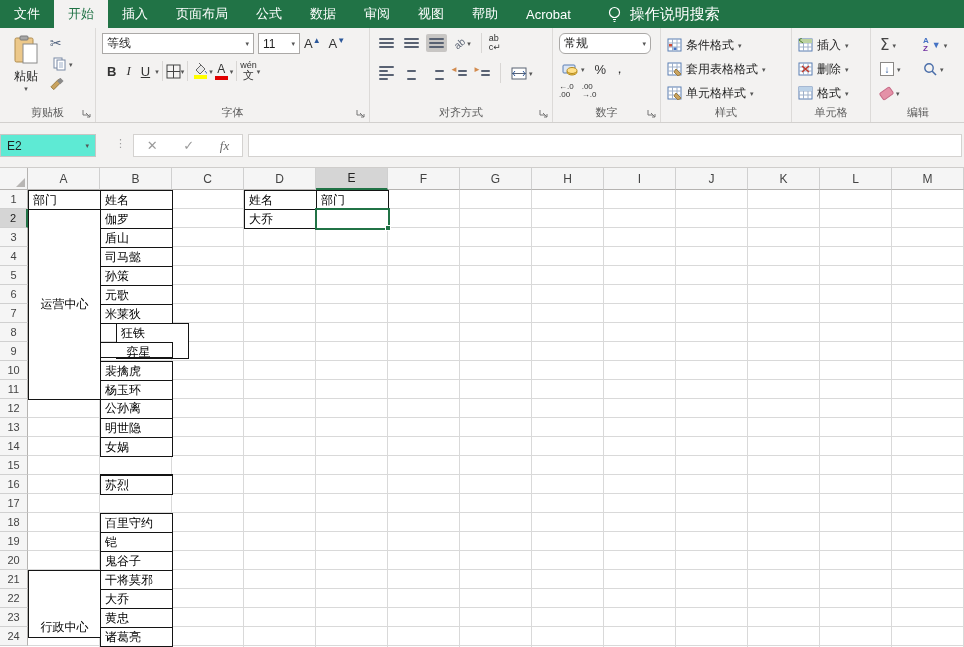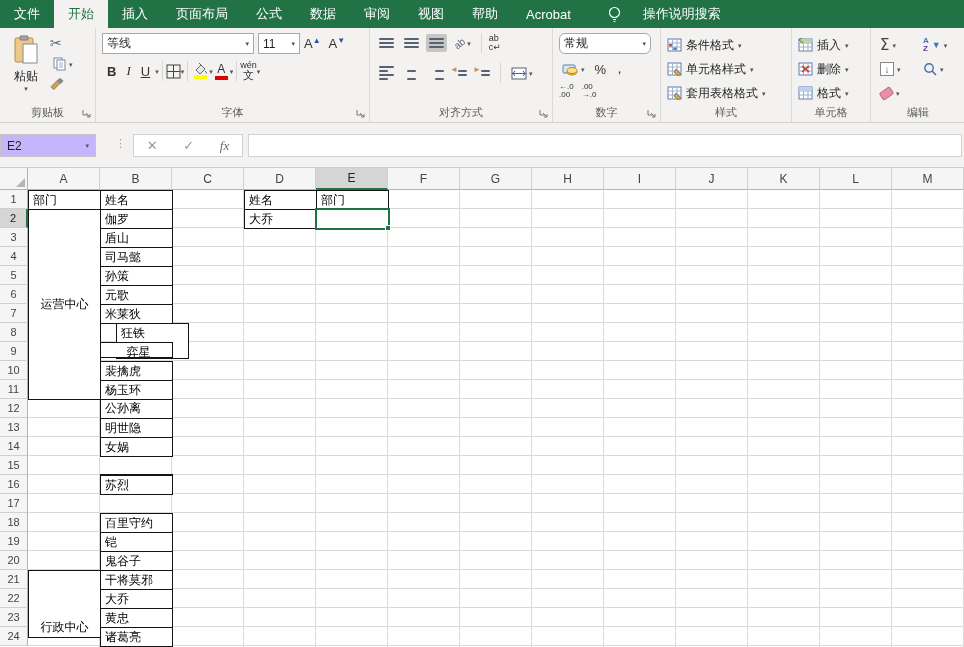--- a/index.html
+++ b/index.html
@@ -3,21 +3,21 @@
 <meta charset="utf-8">
 <style>
   *{margin:0;padding:0;box-sizing:border-box;}
   html,body{width:964px;height:647px;overflow:hidden;}
   body{font-family:"Liberation Sans","DejaVu Sans",sans-serif;background:#fff;position:relative;}
 
   
   #tabbar{position:absolute;left:0;top:0;width:964px;height:28px;background:#217346;display:flex;align-items:stretch;}
   .tab{display:flex;align-items:center;padding:0 14px;color:#fff;font-size:13px;cursor:default;white-space:nowrap;}
   .tab.active{background:#f3f2f1;color:#217346;}
-  #searchbox{display:flex;align-items:center;gap:21px;color:#fff;font-size:13px;margin-left:22px;}
+  #searchbox{display:flex;align-items:center;gap:8px;color:#fff;font-size:15px;margin-left:22px;}
 
   
   #ribbon{position:absolute;left:0;top:28px;width:964px;height:95px;background:#f3f2f1;border-bottom:1px solid #d2d0ce;display:flex;}
   .group{position:relative;height:100%;border-right:1px solid #dcdad8;flex:none;}
   .group-label{position:absolute;bottom:2px;left:0;right:0;text-align:center;font-size:11px;color:#5b5b5b;}
   .launcher{position:absolute;bottom:3px;right:3px;width:11px;height:11px;}
   .gc{padding:5px 4px 18px 6px;height:100%;}
   .row{display:flex;align-items:center;}
   .chv{font-size:7px;color:#555;line-height:1;}
   .rbtn{display:flex;align-items:center;gap:3px;padding:1px 3px;font-size:12px;color:#262626;white-space:nowrap;}
@@ -77,21 +77,21 @@
   .sigma{font-size:15px;color:#444;font-family:"DejaVu Sans",sans-serif;}
   .sortAZ{display:flex;flex-direction:column;line-height:1;font-size:8px;font-weight:bold;}
   .sortAZ .a{color:#4472c4;}
   .sortAZ .z{color:#7030a0;}
   .funnel{color:#4472c4;font-size:9px;}
   .fillicon{width:14px;height:14px;border:1px solid #8a8886;background:#fff;display:flex;align-items:center;justify-content:center;color:#2b579a;font-size:10px;font-weight:bold;}
   .eraser{width:13px;height:9px;background:#e491a7;border-radius:2px;transform:rotate(-35deg);border:1px solid #c76a86;}
 
   
   #formulabar{position:absolute;left:0;top:123px;width:964px;height:45px;background:#f3f2f1;border-bottom:1px solid #cfcdcb;}
-  #namebox{position:absolute;left:0;top:11px;width:96px;height:23px;background:#c4b5fd;border:1px solid #c8c6c4;display:flex;align-items:center;font-size:12px;color:#1f1f1f;padding:0 6px;justify-content:space-between;}
+  #namebox{position:absolute;left:0;top:11px;width:96px;height:23px;background:#5eead4;border:1px solid #c8c6c4;display:flex;align-items:center;font-size:12px;color:#1f1f1f;padding:0 6px;justify-content:space-between;}
   #fb-dots{position:absolute;left:115px;top:14px;color:#a0a0a0;font-size:11px;letter-spacing:0;}
   #fxbox{position:absolute;left:133px;top:11px;width:110px;height:23px;background:#fff;border:1px solid #d4d2d0;display:flex;align-items:center;justify-content:space-around;font-size:13px;color:#9a9a9a;}
   #fxbox .fx{font-family:"Liberation Serif",serif;font-style:italic;color:#6a6a6a;}
   #formula-input{position:absolute;left:248px;top:11px;right:2px;height:23px;background:#fff;border:1px solid #d4d2d0;font-size:12px;padding:0 5px;display:flex;align-items:center;color:#000;}
 
   
   #sheet{position:absolute;left:0;top:168px;width:964px;height:479px;background:#fff;}
   #corner{position:absolute;left:0;top:0;width:28px;height:22px;background:#f5f5f5;border-right:1px solid #b5b3b1;border-bottom:1px solid #b5b3b1;}
   #corner .tri{position:absolute;right:2px;bottom:2px;width:0;height:0;border-left:9px solid transparent;border-bottom:9px solid #b8b6b4;}
   #colheaders{position:absolute;left:28px;top:0;right:0;height:22px;display:flex;}
@@ -367,30 +367,30 @@
           </svg>
           <span>条件格式</span>
           <span class="chv">▾</span>
         </div>
         <div class="listbtn">
           <svg class="micon" viewBox="0 0 15 14">
             <rect x="1" y="1" width="13" height="12" fill="#fff" stroke="#5b7fb4"></rect>
             <path d="M1 5h13M1 9h13M5.5 1v12M10 1v12" stroke="#9fb0c9"></path>
             <polygon points="9,7 14,12 11,14 7,10" fill="#c9a35f" stroke="#9a7b42"></polygon>
           </svg>
-          <span>单元格样式</span>
+          <span>套用表格格式</span>
           <span class="chv">▾</span>
         </div>
         <div class="listbtn">
           <svg class="micon" viewBox="0 0 15 14">
             <rect x="1" y="1" width="13" height="12" fill="#fff" stroke="#5b7fb4"></rect>
             <path d="M1 5h13M1 9h13M5.5 1v12M10 1v12" stroke="#9fb0c9"></path>
             <polygon points="9,7 14,12 11,14 7,10" fill="#c9a35f" stroke="#9a7b42"></polygon>
           </svg>
-          <span>套用表格格式</span>
+          <span>单元格样式</span>
           <span class="chv">▾</span>
         </div>
       </div>
     <span class="group-label">样式</span>
   </div>
 
   <div class="group" id="grp-cells">
     <div class="gc" id="cells-list">
         <div class="listbtn">
           <svg class="micon" viewBox="0 0 15 14">

